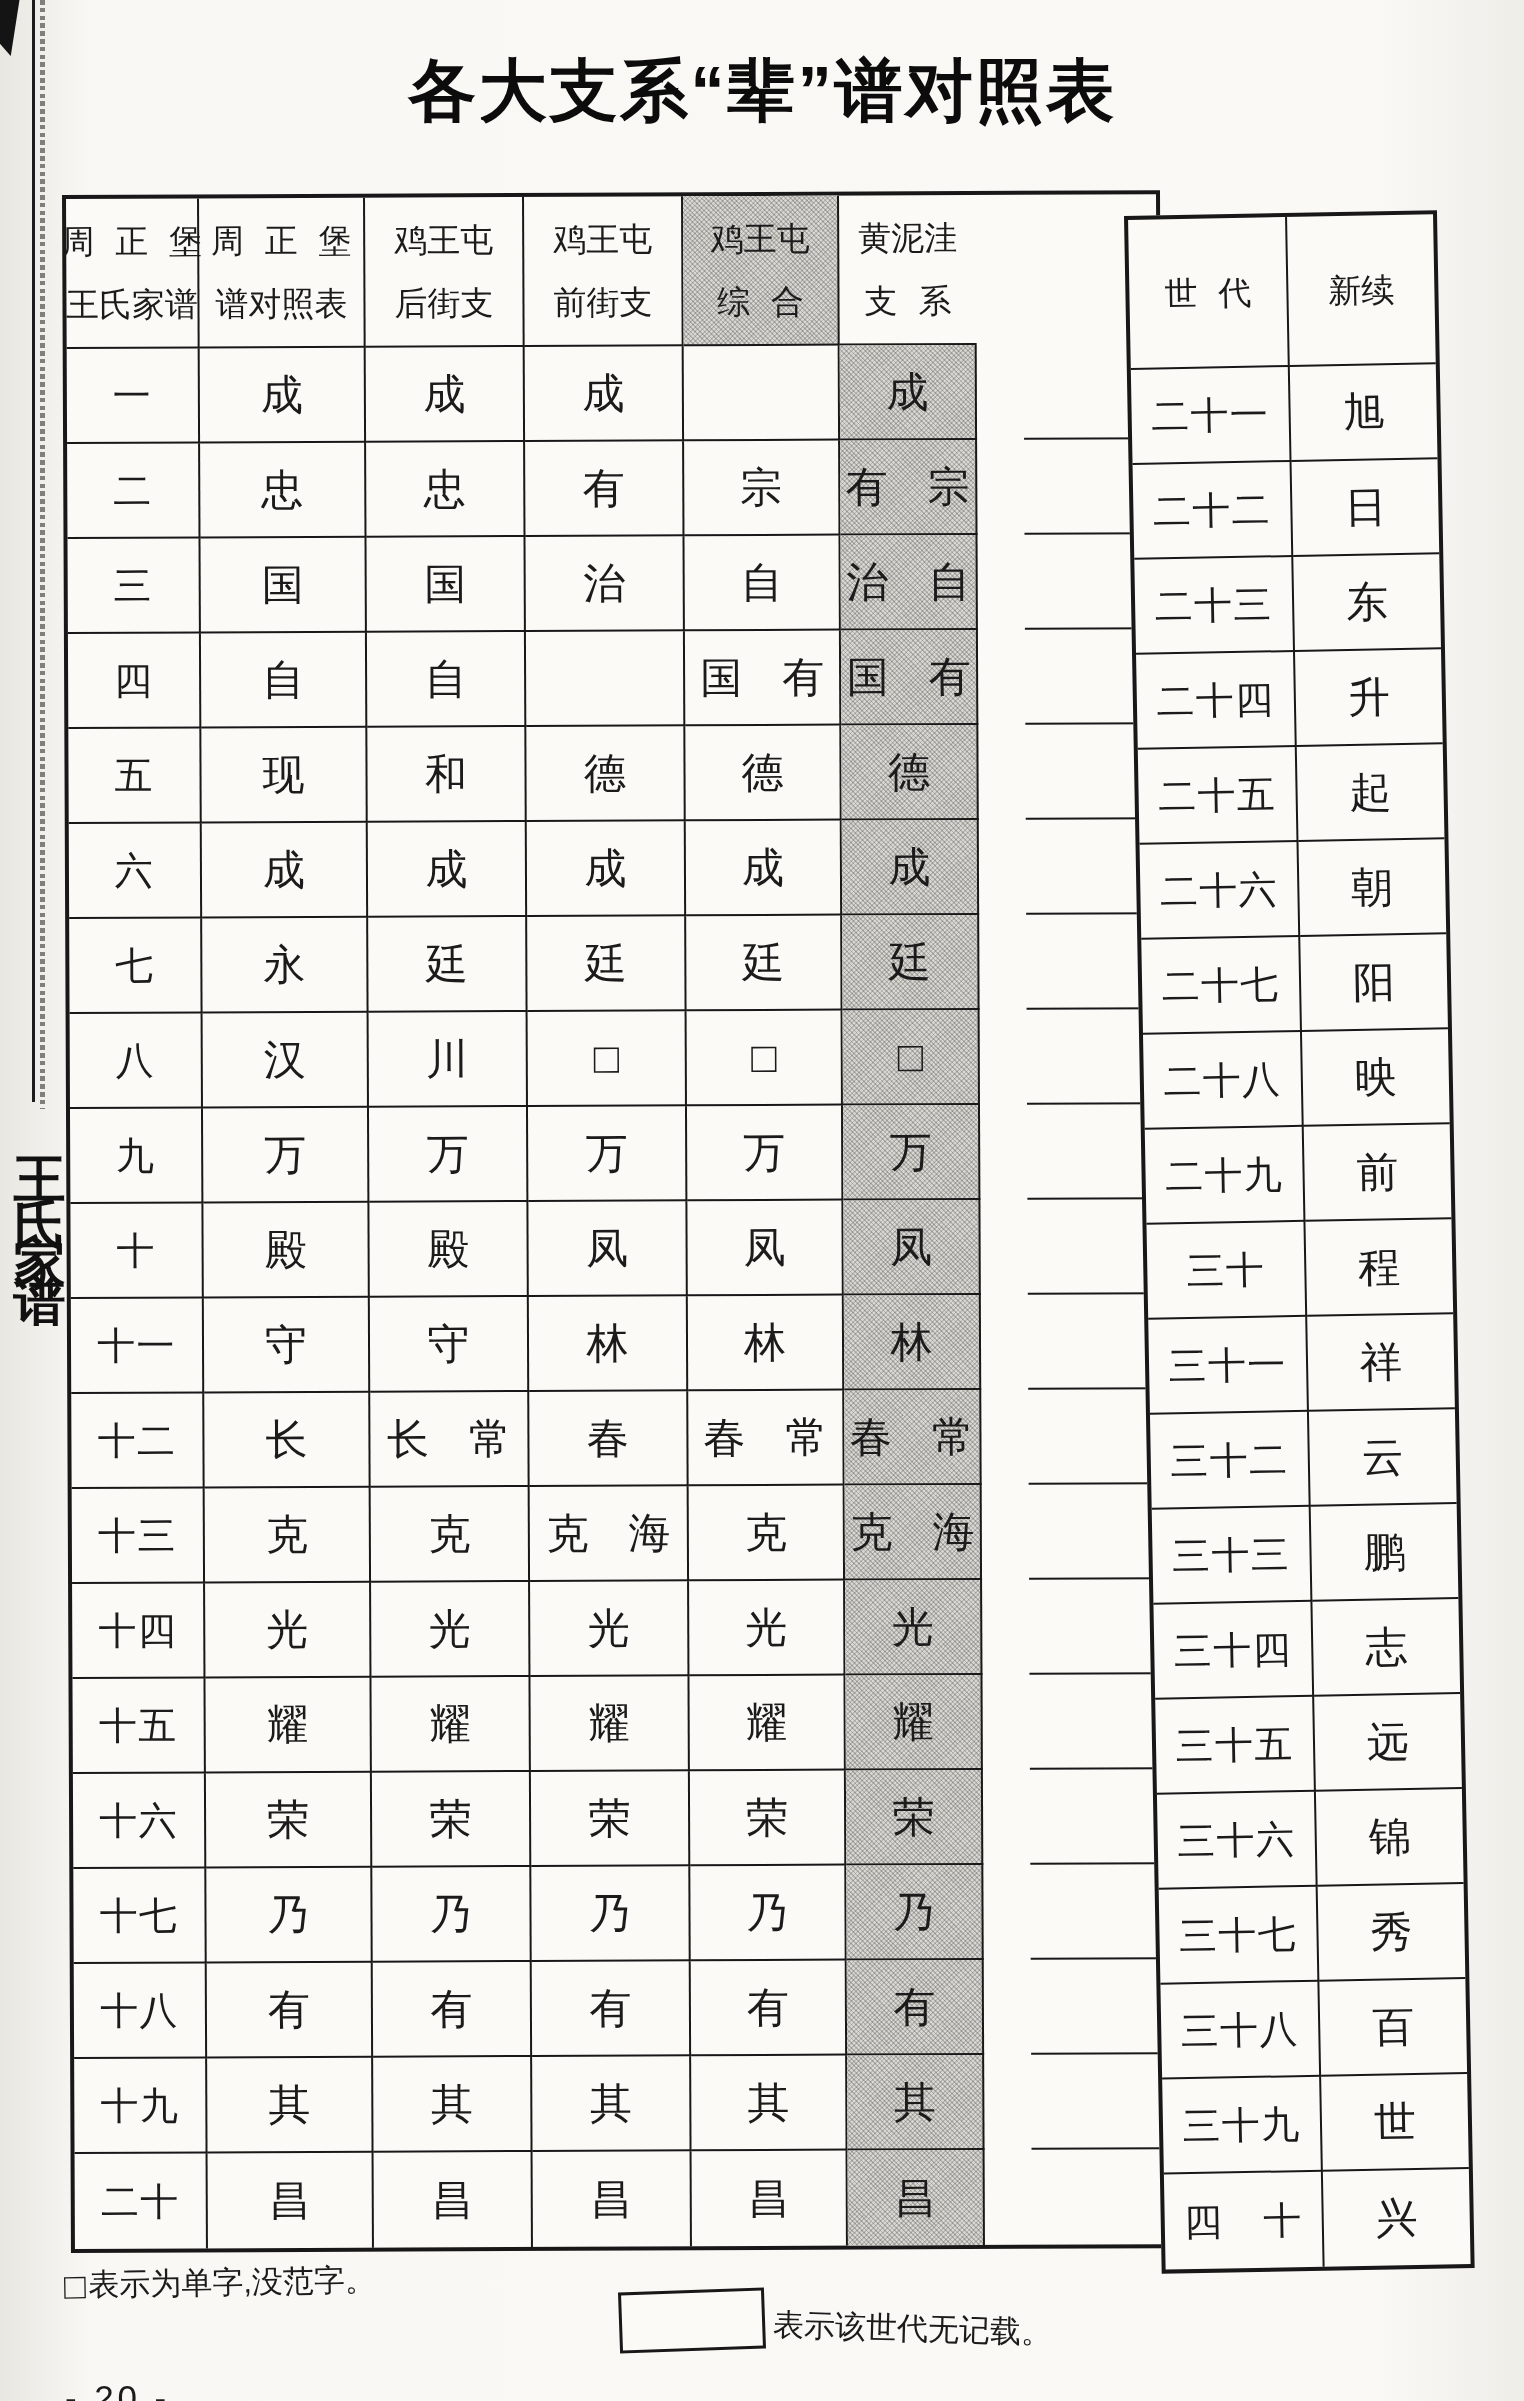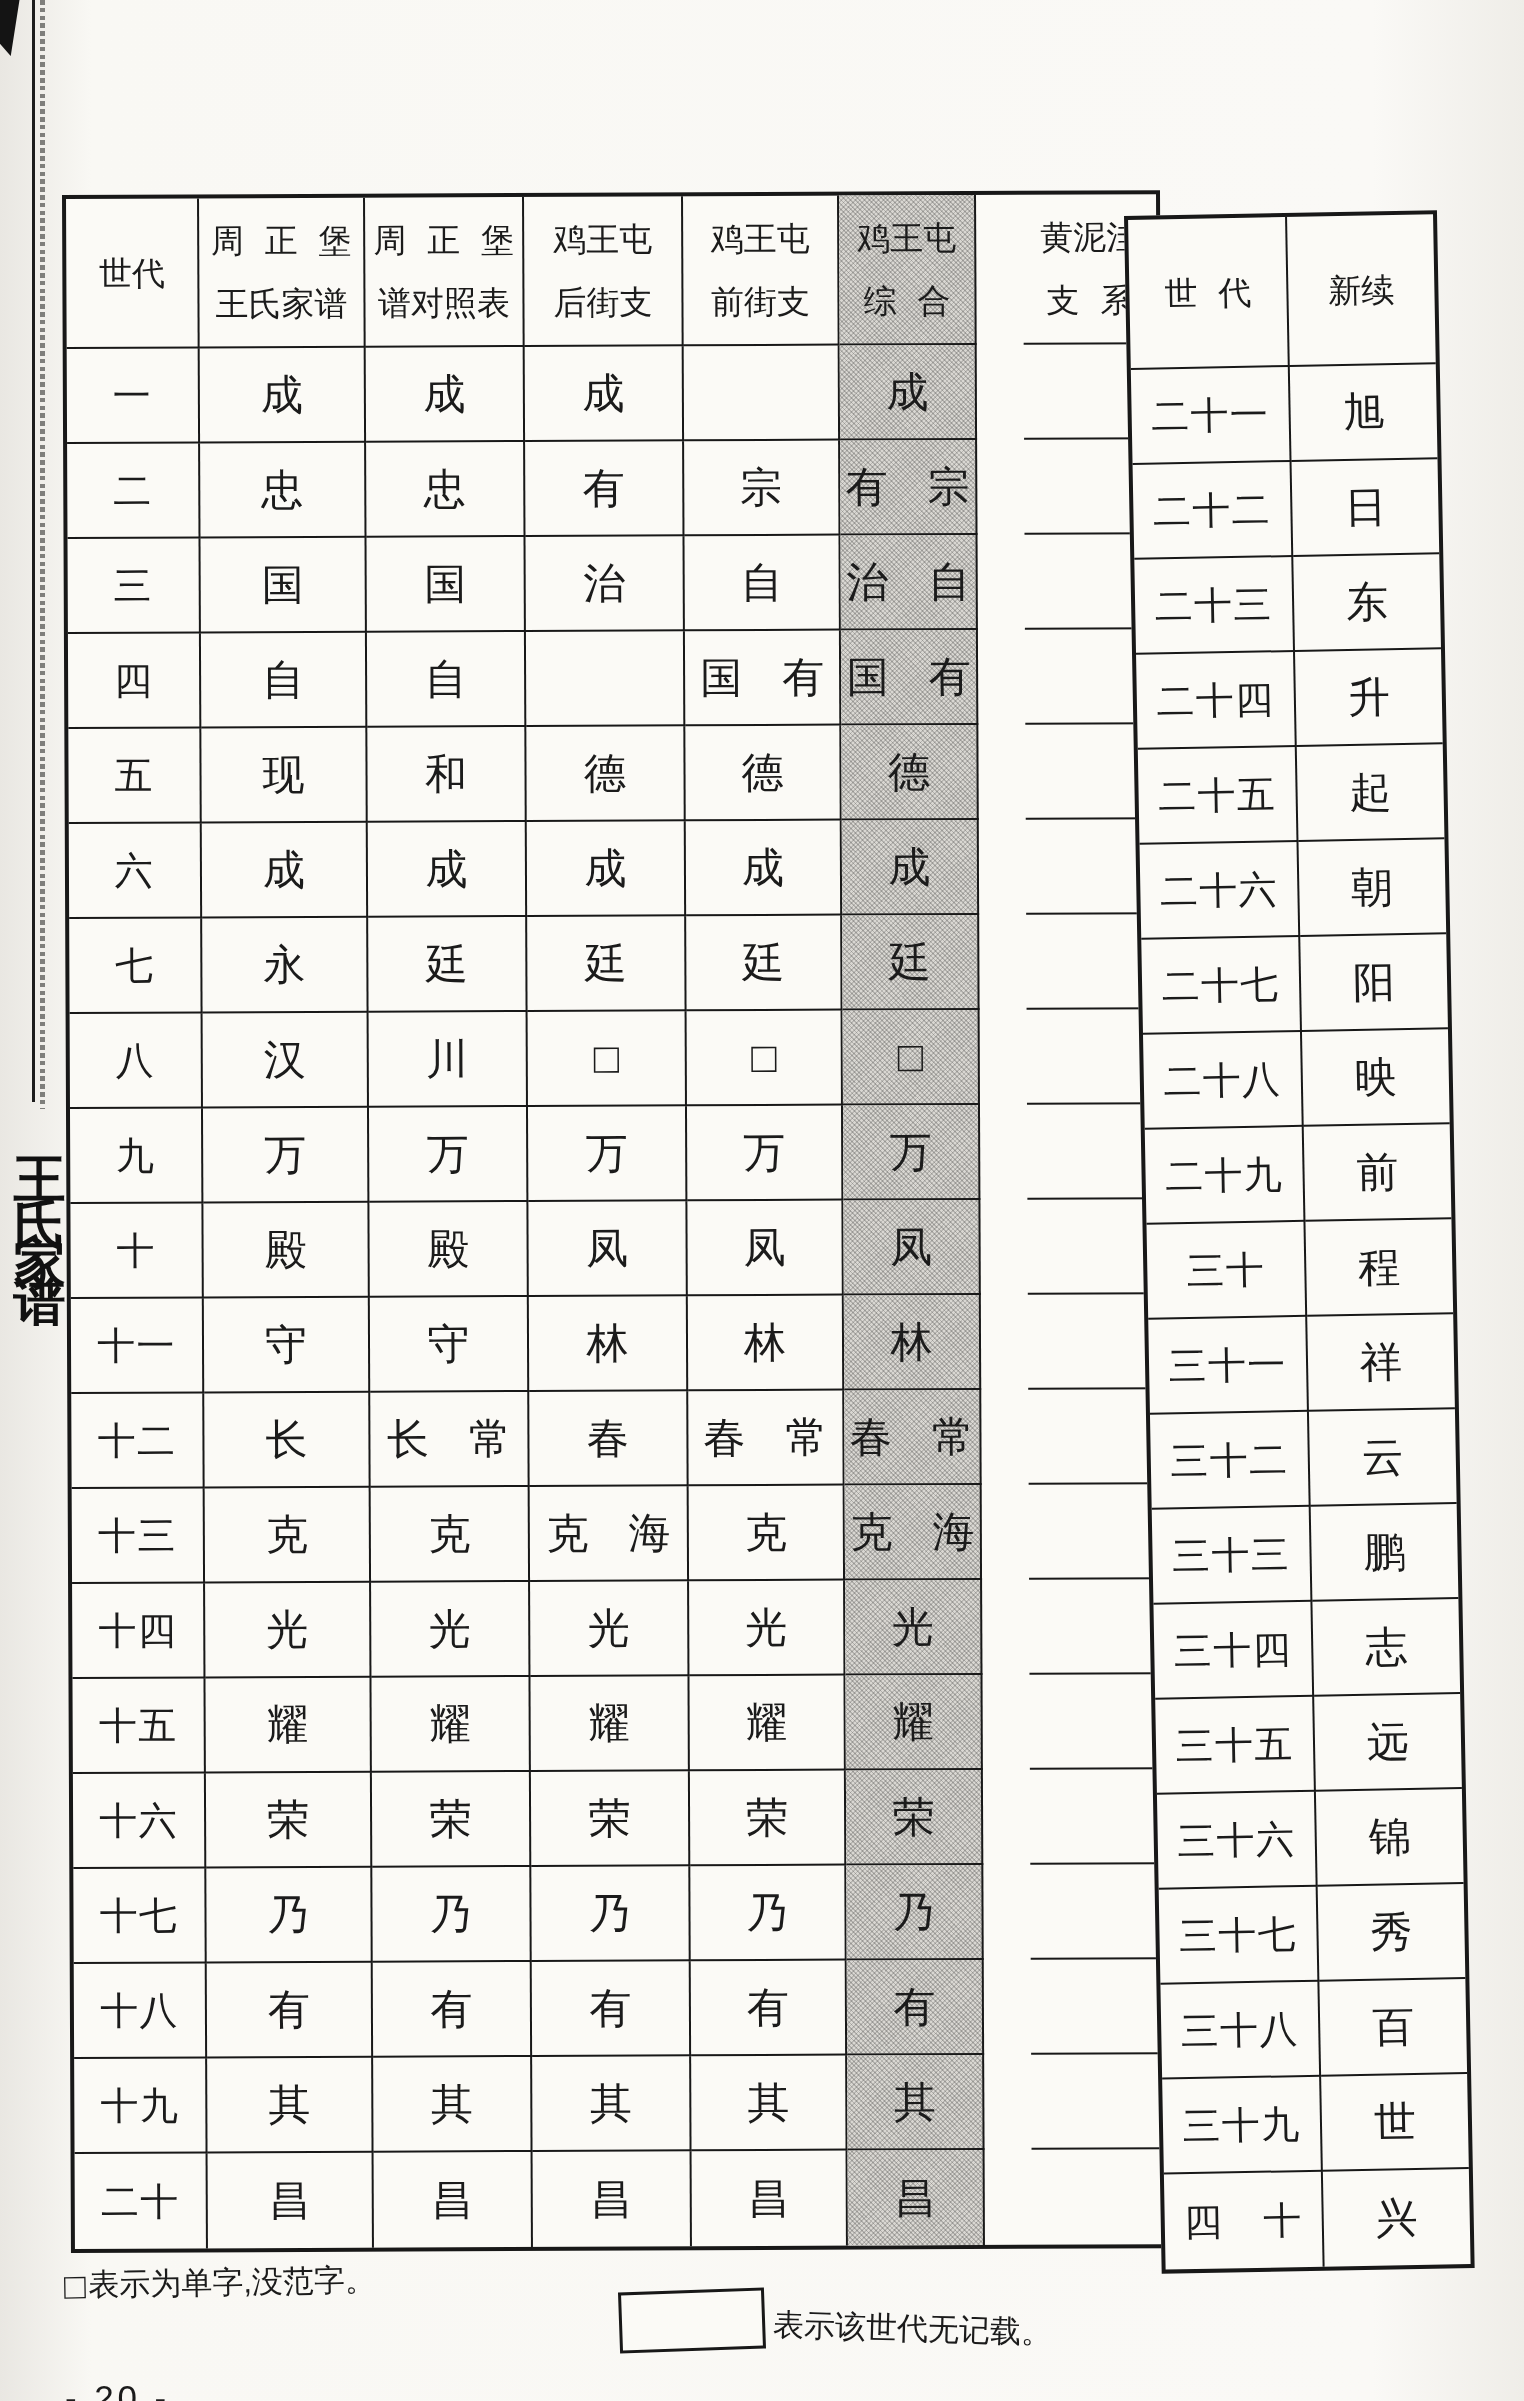--- a/index.html
+++ b/index.html
@@ -76,26 +76,24 @@
 <body>
 
 <div class="page">
 
   <div class="corner-mark"></div>
   <div class="binding-line"></div>
   <div class="binding-squiggle"></div>
 
   <div class="side-title">王氏家谱</div>
 
+  <div class="title">各大支系“辈”谱对照表</div>
 
   <div class="tbl" id="main-table">
       <div class="tr header-row">
-        <div class="c">
-          <div class="hline">世代</div>
-        </div>
         <div class="c">
           <div class="hline">周 正 堡</div>
           <div class="hline">王氏家谱</div>
         </div>
         <div class="c">
           <div class="hline">周 正 堡</div>
           <div class="hline">谱对照表</div>
         </div>
         <div class="c">
           <div class="hline">鸡王屯</div>

